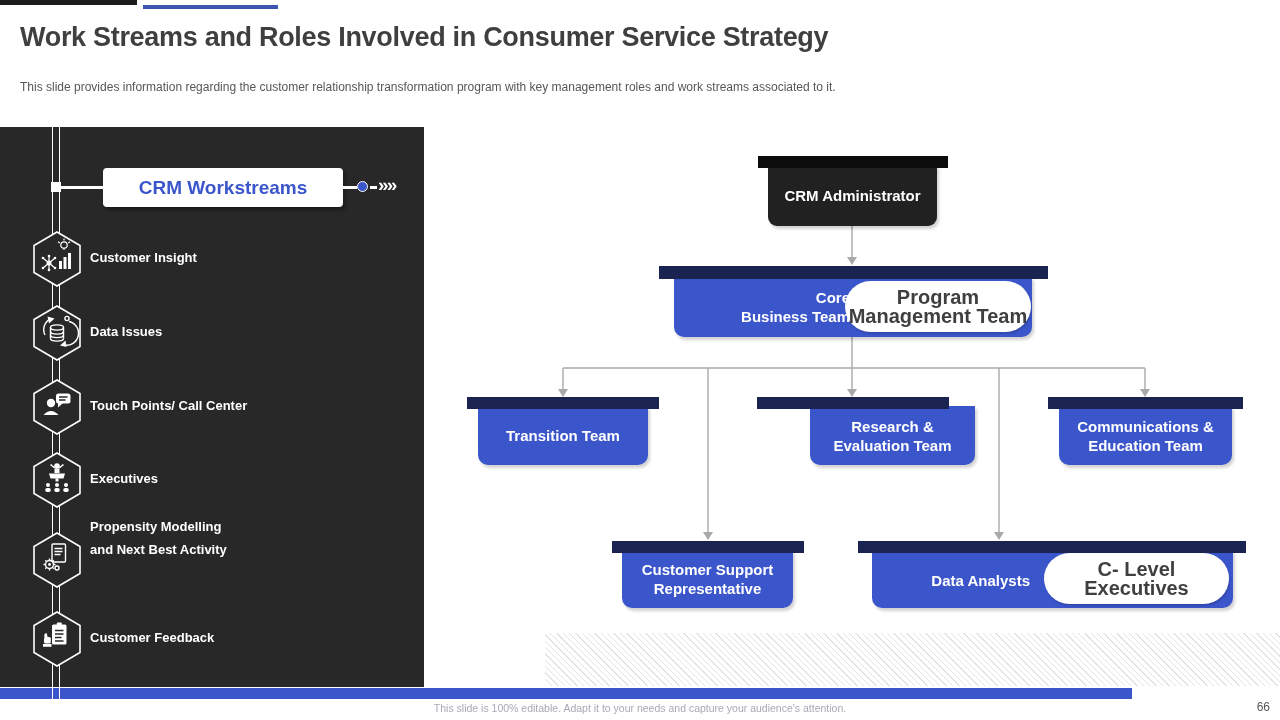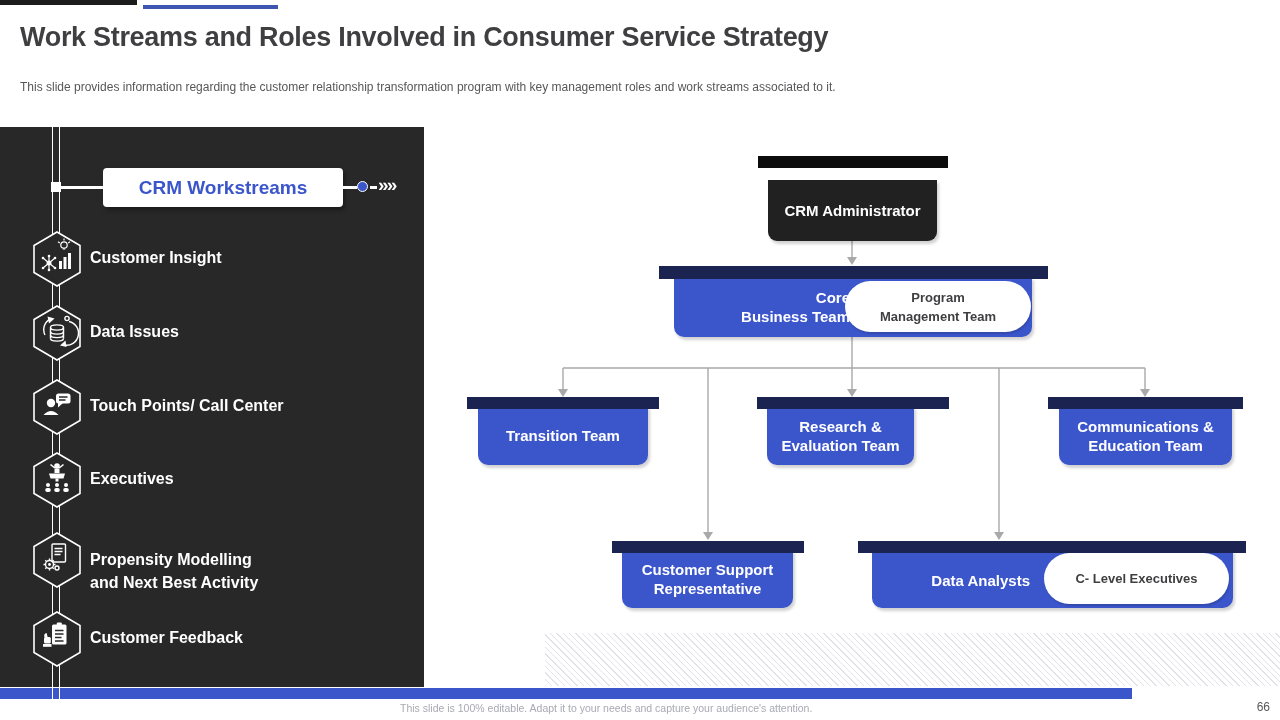--- a/index.html
+++ b/index.html
@@ -20,40 +20,40 @@
   .crm-hline{left:58px;top:186px;width:46px;height:2.5px;background:#fff;z-index:4;}
   .crm-pill{left:103px;top:168px;width:240px;height:39px;background:#fff;border-radius:4px;
             color:#3B55CB;font-size:19px;font-weight:bold;text-align:center;line-height:39px;
             box-shadow:2px 3px 4px rgba(0,0,0,0.35);z-index:4;}
   .crm-rline{left:343px;top:186px;width:14px;height:2.5px;background:#fff;z-index:4;}
   .crm-dot{left:357px;top:181px;width:11px;height:11px;border-radius:50%;background:#3B55CB;border:1.5px solid #fff;box-sizing:border-box;z-index:4;}
   .crm-dash{left:370px;top:186px;width:7px;height:2.5px;background:#fff;z-index:4;}
   .crm-chevrons{left:378px;top:174px;color:#fff;font-size:19px;font-weight:bold;letter-spacing:-2px;z-index:4;}
 
   .hex{z-index:4;}
-  .side-label{left:90px;width:330px;color:#fff;font-size:16px;font-weight:bold;white-space:pre-line;line-height:23px;z-index:4;}
+  .side-label{left:90px;width:330px;color:#fff;font-size:13px;font-weight:bold;white-space:pre-line;line-height:23px;z-index:4;}
 
   
   .orgbar{position:absolute;height:12px;background:#1B2451;z-index:2;}
   .orgbar.dark{background:#0c0c0c;}
   .orgbox{position:absolute;background:#3B55CB;border-radius:0 0 10px 10px;color:#fff;font-weight:bold;
           font-size:15px;display:flex;align-items:center;justify-content:center;text-align:center;
           white-space:pre-line;line-height:19px;z-index:1;box-shadow:2px 3px 3px rgba(0,0,0,0.18);}
   .orgbox.dark{background:#212121;border-radius:0 0 9px 9px;}
-  .orgpill{position:absolute;background:#fff;border-radius:26px;color:#3f3f41;font-weight:bold;font-size:13px;
+  .orgpill{position:absolute;background:#fff;border-radius:26px;color:#3f3f41;font-weight:bold;font-size:20px;
            display:flex;align-items:center;justify-content:center;text-align:center;white-space:pre-line;
            line-height:19px;z-index:2;box-shadow:1px 2px 2px rgba(0,0,0,0.15);}
   .inbox-text{position:absolute;color:#fff;font-weight:bold;font-size:15px;text-align:right;white-space:pre-line;line-height:19px;z-index:2;}
   svg.connectors{left:0;top:0;z-index:0;}
 
   
   .hatch{left:545px;top:633px;width:735px;height:53px;
          background:repeating-linear-gradient(45deg,#e3e3e7 0px,#e3e3e7 1px,#ffffff 1px,#ffffff 4.5px);}
   .bottom-bar{left:0;top:688px;width:1132px;height:11px;background:#3B55CB;z-index:2;}
-  .footer-note{left:400px;top:702px;width:480px;text-align:left;font-size:10.5px;color:#a9a9b4;}
+  .footer-note{left:400px;top:702px;width:480px;text-align:center;font-size:10.5px;color:#a9a9b4;}
   .page-num{left:1225px;top:700px;width:45px;text-align:right;font-size:12px;color:#57575a;}
 </style>
 </head>
 <body>
 
 <div class="abs bar-black"></div>
 <div class="abs bar-blue"></div>
 
 <div class="abs title">Work Streams and Roles Involved in Consumer Service Strategy</div>
 <div class="abs subtitle">This slide provides information regarding the customer relationship transformation program with key management roles and work streams associated to it.</div>
@@ -169,53 +169,53 @@
   <polygon points="26,2 49,15.5 49,42.5 26,56 3,42.5 3,15.5" fill="#282828" stroke="#fff" stroke-width="1.6"></polygon>
   <g stroke="#fff" stroke-width="1.4" fill="none">
     <rect x="21" y="13" width="13.5" height="18" rx="1"></rect>
     <path d="M23.5 17.5 H31.5 M23.5 20.5 H31.5 M23.5 23.5 H29.5"></path>
     <circle cx="18.5" cy="33.5" r="4"></circle>
     <path d="M22.5 33.5 H24.5 M21.3 36.3 L22.7 37.7 M18.5 37.5 V39.5 M15.7 36.3 L14.3 37.7 M14.5 33.5 H12.5 M15.7 30.7 L14.3 29.3 M18.5 29.5 V27.5 M21.3 30.7 L22.7 29.3"></path>
     <circle cx="26" cy="37" r="2"></circle>
   </g>
   <circle cx="18.5" cy="33.5" r="1.4" fill="#fff"></circle>
 </svg>
-<div class="abs side-label" style="top:548px">Propensity Modelling
+<div class="abs side-label" style="top:515px">Propensity Modelling
 and Next Best Activity</div>
 
 <svg class="abs hex" style="left:31px;top:610px" width="52" height="58" viewBox="0 0 52 58">
   <polygon points="26,2 49,15.5 49,42.5 26,56 3,42.5 3,15.5" fill="#282828" stroke="#fff" stroke-width="1.6"></polygon>
   <g fill="#fff">
     <rect x="21" y="14.5" width="14.5" height="20" rx="1.5"></rect>
     <rect x="25.8" y="12.5" width="5" height="4" rx="1"></rect>
     <path d="M13.5 27.5 Q12.3 23.5 15.6 23 L16.8 27.5 Z"></path>
     <rect x="13" y="27" width="6.8" height="6.5" rx="1.5"></rect>
     <rect x="12" y="34" width="8.5" height="2.8"></rect>
   </g>
   <g stroke="#282828" stroke-width="1.3" fill="none">
     <path d="M24 20.5 H32.5 M24 24 H32.5 M24 27.5 H30.5 M24 31 H32.5"></path>
   </g>
 </svg>
 <div class="abs side-label" style="top:626px">Customer Feedback</div>
 
 <div class="orgbar dark" style="left:758px;top:156px;width:190px;"></div>
-<div class="orgbox dark" style="left:768px;top:180px;width:169px;height:61px;">CRM Administrator</div>
+<div class="orgbox dark" style="left:768px;top:165px;width:169px;height:61px;">CRM Administrator</div>
 
 <div class="orgbar" style="left:659px;top:266px;width:389px;height:13px;"></div>
 <div class="orgbox" style="left:674px;top:277px;width:358px;height:60px;"></div>
 <div class="inbox-text" style="left:690px;top:288px;width:160px;">Core
 Business Team</div>
 <div class="orgpill" style="left:845px;top:281px;width:186px;height:51px;">Program
 Management Team</div>
 
 <div class="orgbar" style="left:467px;top:397px;width:192px;"></div>
 <div class="orgbox" style="left:478px;top:406px;width:170px;height:59px;">Transition Team</div>
 
 <div class="orgbar" style="left:757px;top:397px;width:192px;"></div>
-<div class="orgbox" style="left:767px;top:406px;width:147px;height:59px;">Research &amp;
+<div class="orgbox" style="left:810px;top:406px;width:165px;height:59px;">Research &amp;
 Evaluation Team</div>
 
 <div class="orgbar" style="left:1048px;top:397px;width:195px;"></div>
 <div class="orgbox" style="left:1059px;top:406px;width:173px;height:59px;">Communications &amp;
 Education Team</div>
 
 <div class="orgbar" style="left:612px;top:541px;width:192px;"></div>
 <div class="orgbox" style="left:622px;top:550px;width:171px;height:58px;">Customer Support
 Representative</div>
 

